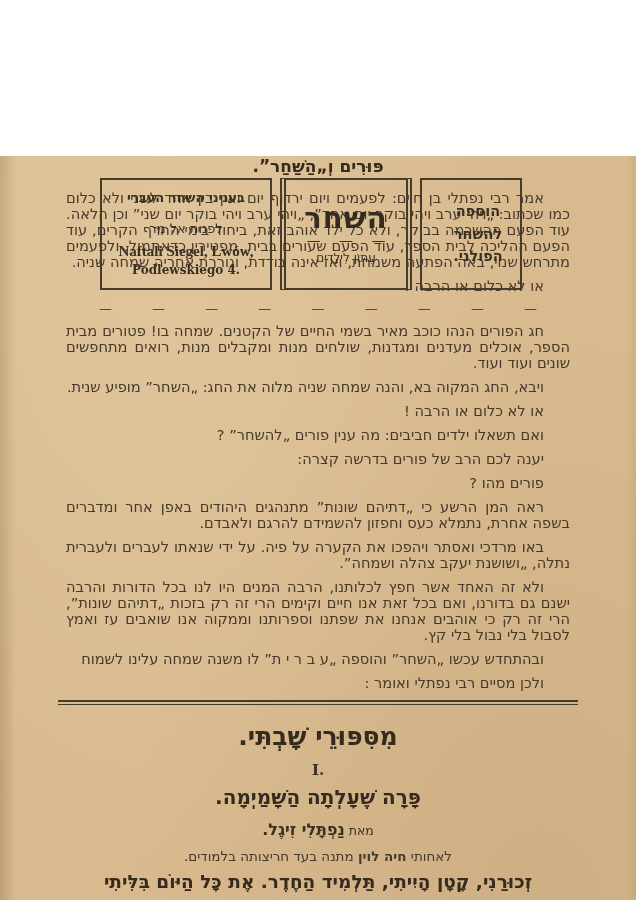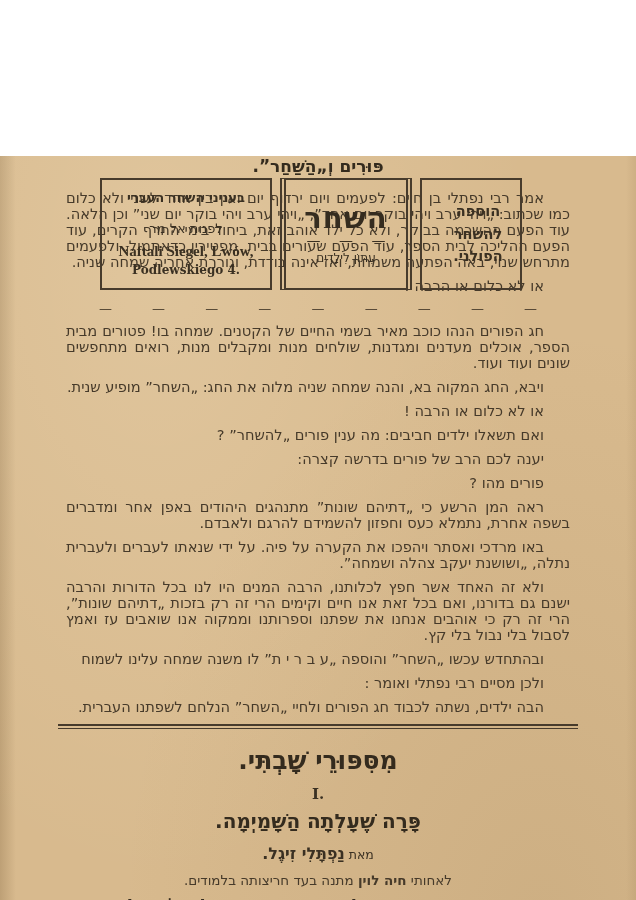--- a/index.html
+++ b/index.html
@@ -100,21 +100,20 @@
     <p>ויבא, החג המקוה בא, והנה שמחה שניה מלוה את החג: „השחר” מופיע שנית.</p>
     <p>או לא כלום או הרבה !</p>
     <p>ואם תשאלו ילדים חביבים: מה ענין פורים „להשחר” ?</p>
     <p>יענה לכם הרב של פורים בדרשה קצרה:</p>
     <p>פורים מהו ?</p>
     <p>ראה המן הרשע כי „דתיהם שונות” מתנהגים היהודים באפן אחר ומדברים בשפה אחרת, נתמלא כעס וחפזון להשמידם להרגם ולאבדם.</p>
     <p>באו מרדכי ואסתר ויהפכו את הקערה על פיה. על ידי שנאתו לעברים ולעברית נתלה, „ושושנת יעקב צהלה ושמחה”.</p>
     <p>ולא זה האחד אשר חפץ לכלותנו, הרבה המנים היו לנו בכל הדורות והרבה ישנם גם בדורנו, ואם בכל זאת אנו חיים וקימים הרי זה רק בזכות „דתיהם שונות”, הרי זה רק כי אוהבים אנחנו את שפתנו וספרותנו וממקוה אנו שואבים עז ואמץ לסבול בלי נבול בלי קץ.</p>
     <p>ובהתחדש עכשו „השחר” והוספה „ע ב ר י ת” לו משנה שמחה עלינו לשמוח</p>
     <p>ולכן מסיים רבי נפתלי ואומר :</p>
-    <p>הבה ילדים, נשתה לכבוד חג הפורים ולחיי „השחר” הנלחם לשפתנו העברית.</p>
   </div>
 
   <div class="double-rule"></div>
 
   <div class="story">
     <div class="story-section-title">מִסִּפּוּרֵי שָׁבְתִּי.</div>
     <div class="story-numeral">I.</div>
     <div class="story-title">פָּרָה שֶׁעָלְתָה הַשָּׁמַיְמָה.</div>
     <div class="story-byline">
       <span>מאת</span>

